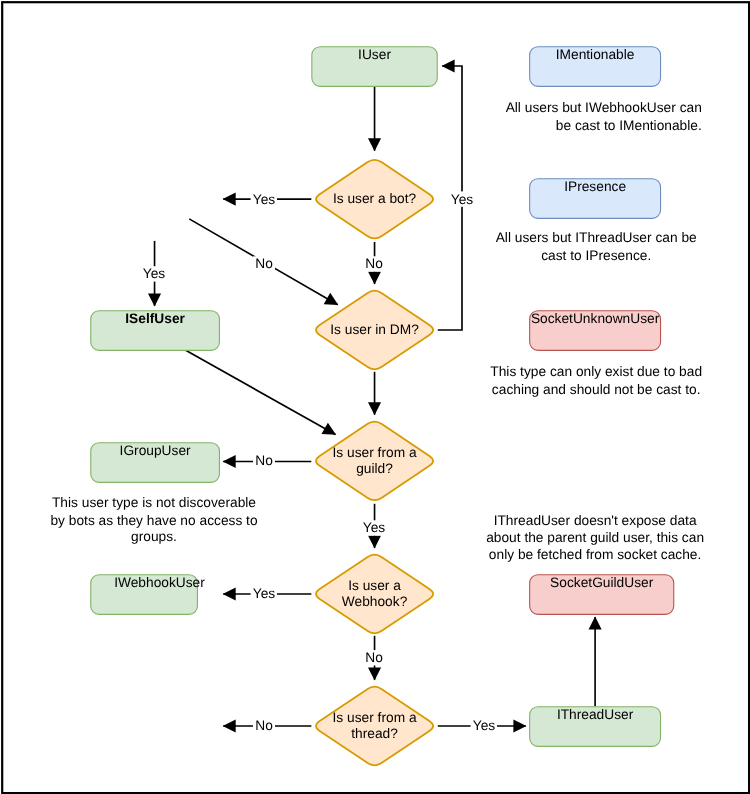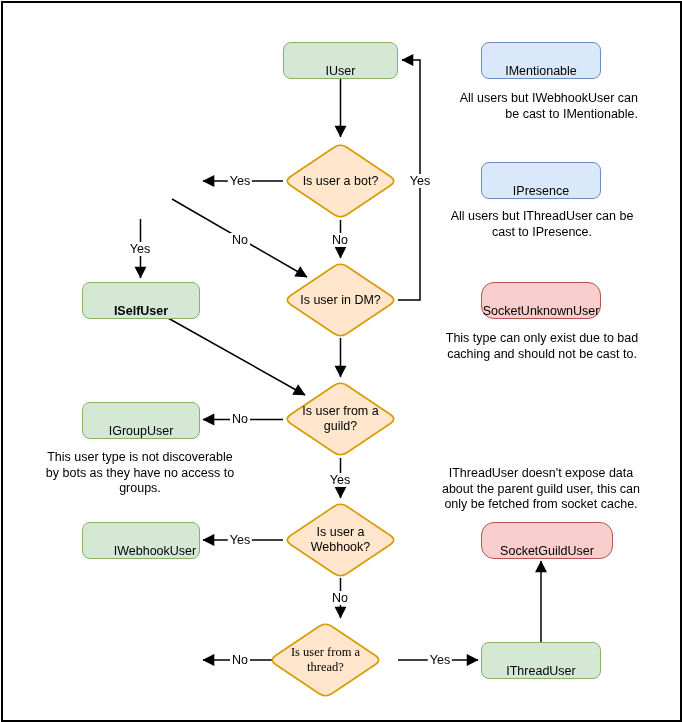--- a/index.html
+++ b/index.html
@@ -8,26 +8,26 @@
     font-family:"Liberation Sans", sans-serif; color:#000; overflow:hidden;
   }
   .frame {
     position:absolute; left:1px; top:1px; width:677px; height:717px;
     border:2px solid #000; pointer-events:none;
   }
   svg.connectors { position:absolute; left:0; top:0; width:682px; height:722px; }
   .node {
     position:absolute; box-sizing:border-box; height:37px;
     border-radius:8px; border:1.6px solid;
-    display:flex; align-items:flex-end; justify-content:center;
+    display:flex; align-items:flex-start; justify-content:center;
     font-size:12.5px; text-align:center;
   }
   .node.green  { background:#d5e8d4; border-color:#82b366; }
   .node.blue   { background:#dae8fc; border-color:#6c8ebf; }
-  .node.red    { background:#f8cecc; border-color:#b85450;border-radius:13px; }
+  .node.red    { background:#f8cecc; border-color:#b85450; }
   .diamond { position:absolute; width:115px; height:78px; }
   .diamond svg { position:absolute; left:0; top:0; overflow:visible; }
   .diamond .dlabel {
     position:absolute; left:50%; top:50%; transform:translate(-50%,-50%);
     width:100px; font-size:12.5px; line-height:1.2; text-align:center;
   }
   .edge-label {
     position:absolute; transform:translate(-50%,-50%);
     background:#ffffff; padding:0 2px; font-size:12.5px; line-height:14px;
   }
@@ -69,21 +69,21 @@
 
   <div class="node green" style="left:283px; top:42px;  width:115px;">
       <span>IUser</span>
     </div>
   <div class="node green" style="left:82px;  top:282px; width:118px;font-weight:bold;">
       <span>ISelfUser</span>
     </div>
   <div class="node green" style="left:82px;  top:402px; width:118px;">
       <span>IGroupUser</span>
     </div>
-  <div class="node green" style="left:82px;  top:522px; width:118px;padding-left:28px;">
+  <div class="node green" style="left:82px;  top:522px; width:98px;padding-left:28px;">
       <span>IWebhookUser</span>
     </div>
   <div class="node green" style="left:481px; top:642px; width:120px;">
       <span>IThreadUser</span>
     </div>
   <div class="node blue" style="left:481px; top:42px;  width:120px;">
       <span>IMentionable</span>
     </div>
   <div class="node blue" style="left:481px; top:162px; width:120px;">
       <span>IPresence</span>
@@ -112,21 +112,21 @@
         <path d="M50.9 5.5 Q57.5 1 64.1 5.5 L107.4 34.5 Q114 39 107.4 43.5 L64.1 72.5 Q57.5 77 50.9 72.5 L7.6 43.5 Q1 39 7.6 34.5 Z" fill="#ffe6cc" stroke="#d79b00" stroke-width="1.6"></path>
       </svg>
     <div class="dlabel">Is user from a guild?</div>
   </div>
   <div class="diamond" style="left:283px; top:501px;">
     <svg width="115" height="78">
         <path d="M50.9 5.5 Q57.5 1 64.1 5.5 L107.4 34.5 Q114 39 107.4 43.5 L64.1 72.5 Q57.5 77 50.9 72.5 L7.6 43.5 Q1 39 7.6 34.5 Z" fill="#ffe6cc" stroke="#d79b00" stroke-width="1.6"></path>
       </svg>
     <div class="dlabel">Is user a Webhook?</div>
   </div>
-  <div class="diamond" style="left:268px; top:621px;font-family:Liberation Serif, serif;">
+  <div class="diamond" style="left:283px; top:621px;">
     <svg width="115" height="78">
         <path d="M50.9 5.5 Q57.5 1 64.1 5.5 L107.4 34.5 Q114 39 107.4 43.5 L64.1 72.5 Q57.5 77 50.9 72.5 L7.6 43.5 Q1 39 7.6 34.5 Z" fill="#ffe6cc" stroke="#d79b00" stroke-width="1.6"></path>
       </svg>
     <div class="dlabel">Is user from a thread?</div>
   </div>
 
   <div class="edge-label" style="left:240px; top:181px;">Yes</div>
   <div class="edge-label" style="left:340px; top:240px;">No</div>
   <div class="edge-label" style="left:140px; top:249px;">Yes</div>
   <div class="edge-label" style="left:240px; top:240px;">No</div>

